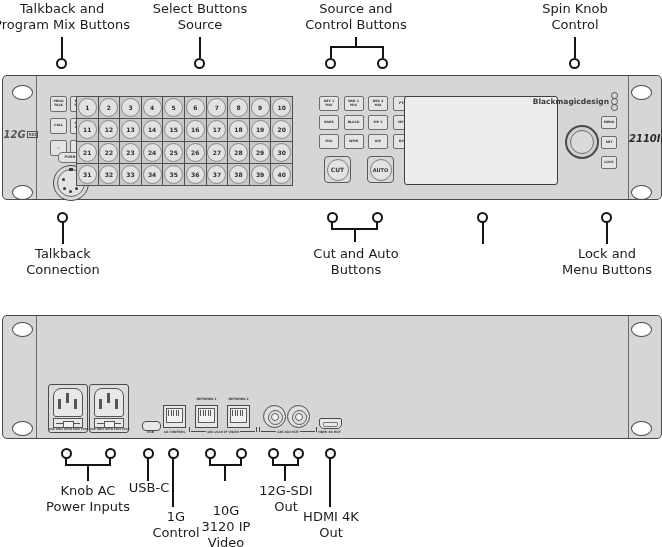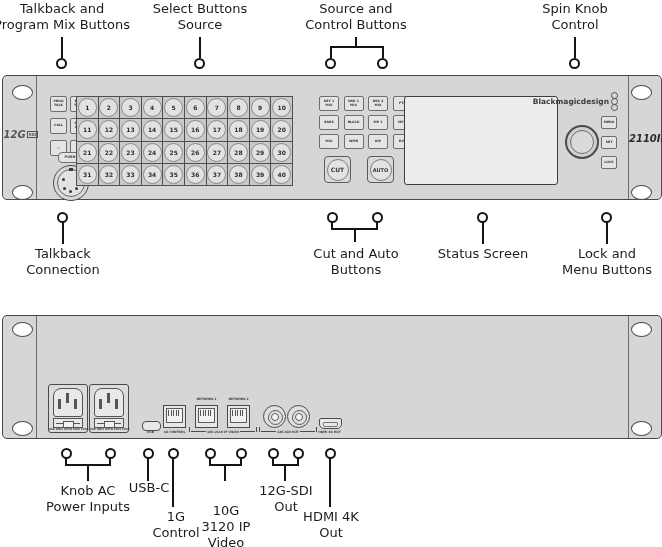--- a/index.html
+++ b/index.html
@@ -336,21 +336,20 @@
   <div class="co-bar" style="left:331px;top:228px;width:47px"></div>
   <div class="co-stem" style="left:354px;top:230px;height:12px"></div>
   <div class="co-text" style="left:356px;top:246px">
     <div>Cut and Auto</div>
     <div>Buttons</div>
   </div>
 
   <div class="co-circle" style="left:477px;top:212px"></div>
   <div class="co-stem" style="left:482px;top:222px;height:22px"></div>
   <div class="co-text" style="left:483px;top:246px">
-    <div>Status Screen</div>
   </div>
 
   <div class="co-circle" style="left:601px;top:212px"></div>
   <div class="co-stem" style="left:606px;top:222px;height:22px"></div>
   <div class="co-text" style="left:607px;top:246px">
     <div>Lock and</div>
     <div>Menu Buttons</div>
   </div>
 
   <div class="panel" style="top:315px;height:122px">

